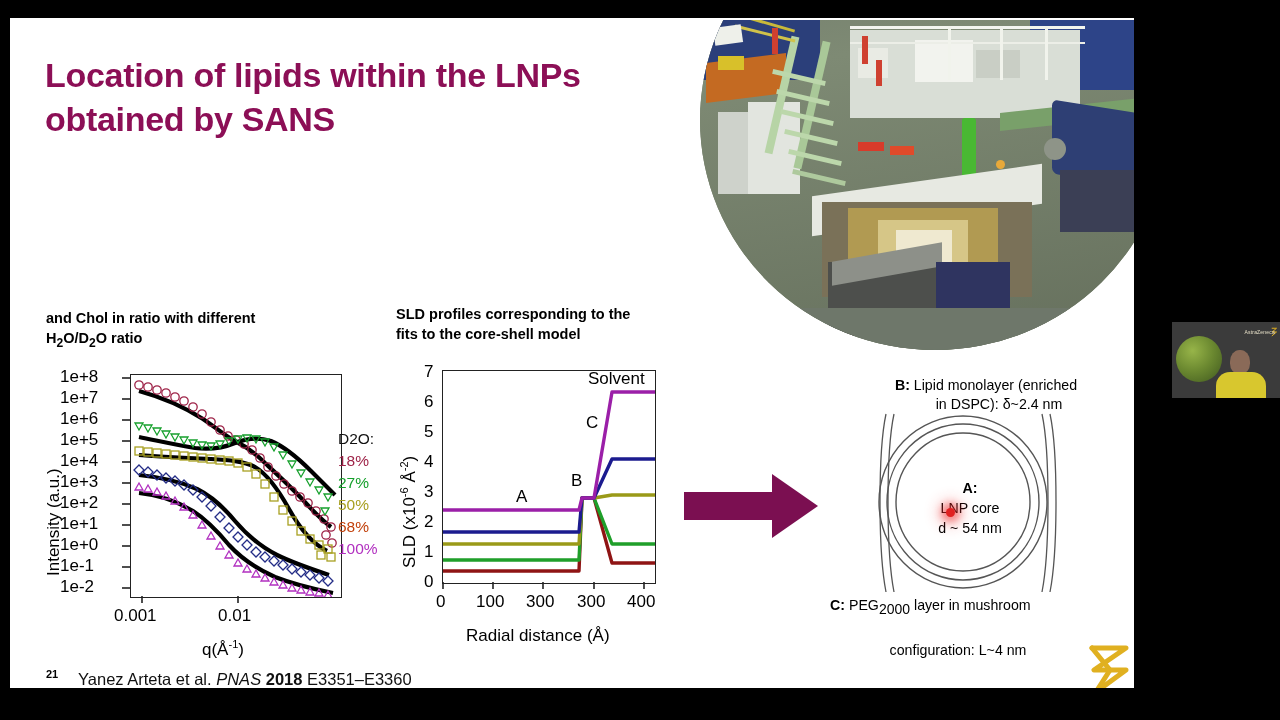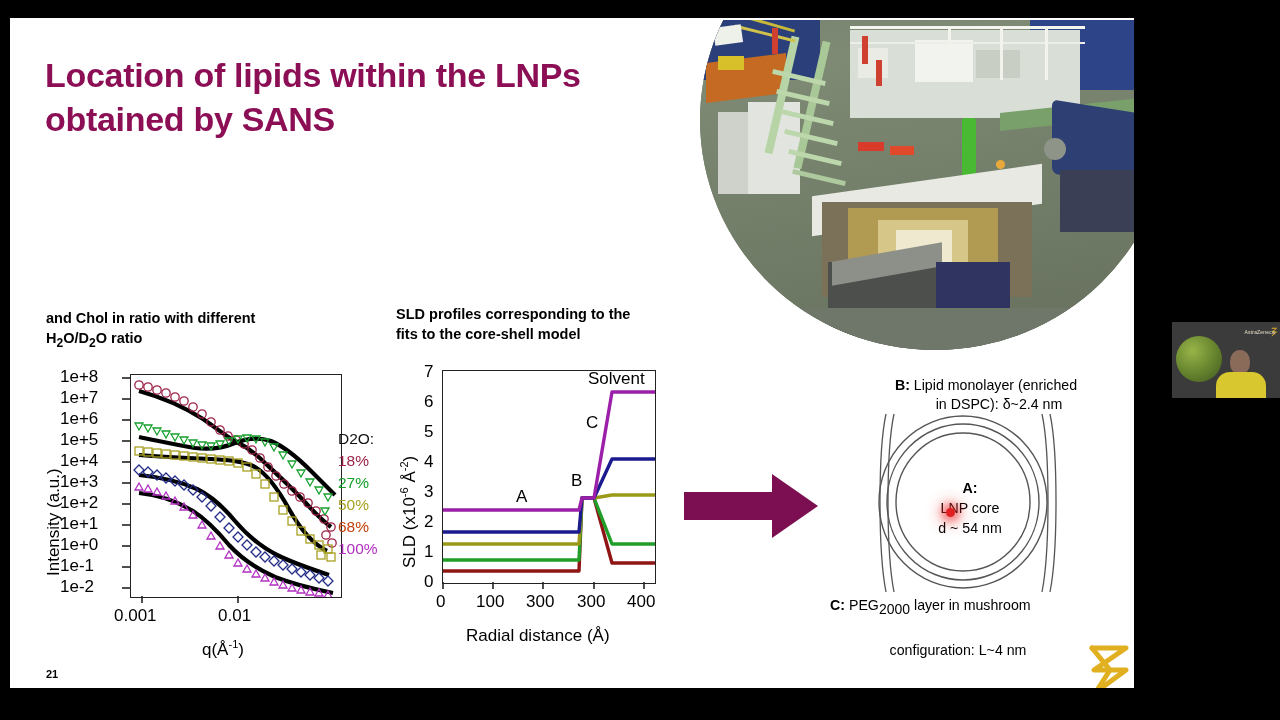--- a/index.html
+++ b/index.html
@@ -514,20 +514,23 @@
     <div id="az-logo">
       <svg width="62" height="62" viewBox="0 0 62 62">
         <g fill="none" stroke="#e0b020" stroke-width="5" stroke-linecap="round" stroke-linejoin="round">
           <path d="M14,10 L48,10 L16,32 L48,32 L18,54"></path>
           <path d="M14,10 L32,32 L18,54"></path>
         </g>
       </svg>
     </div>
 
     <div id="slide-num">21</div>
+    <div id="footer-cite">
+      <span>Yanez Arteta et al. </span><span class="it">PNAS</span><span class="bd"> 2018</span><span> E3351–E3360</span>
+    </div>
 
   </div>
 
   <div id="webcam">
     <div class="globe"></div>
     <div class="person-head"></div>
     <div class="person-body"></div>
     <svg class="az-mark" viewBox="0 0 12 16">
       <g fill="none" stroke="#e0b020" stroke-width="1.6" stroke-linecap="round">
         <path d="M3,2 L10,2 L3,8 L10,8 L3,14"></path>

